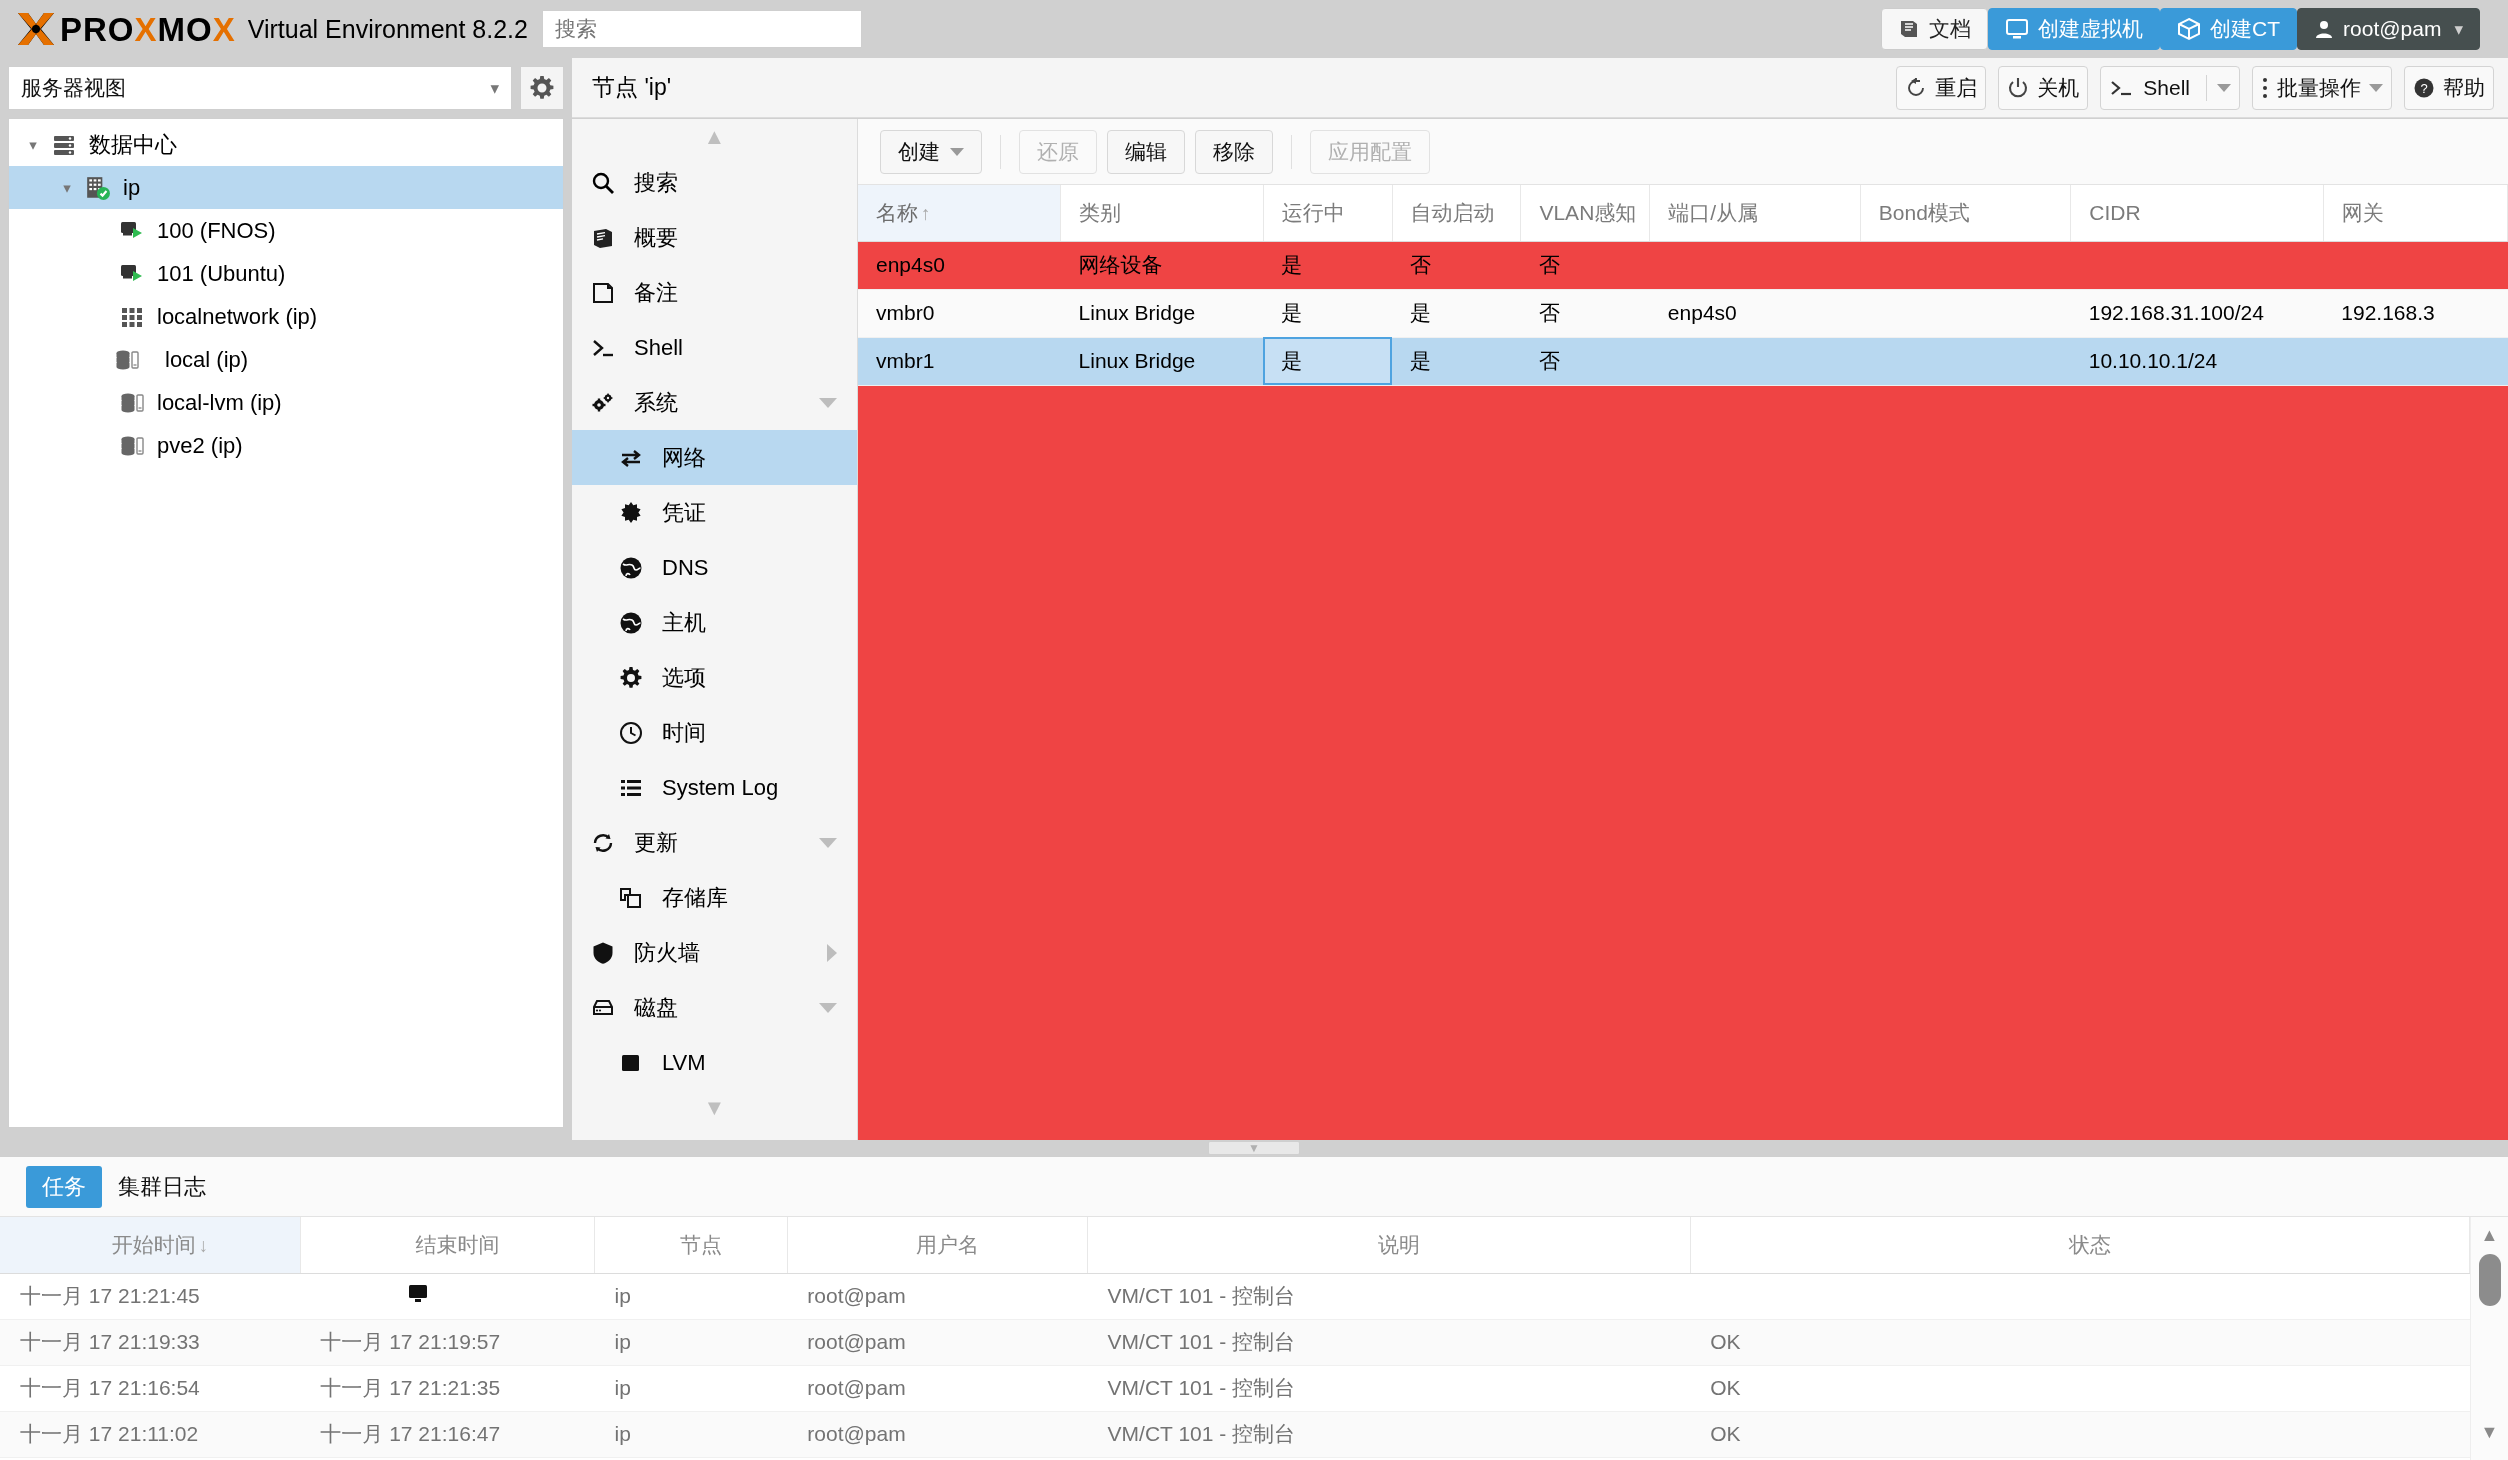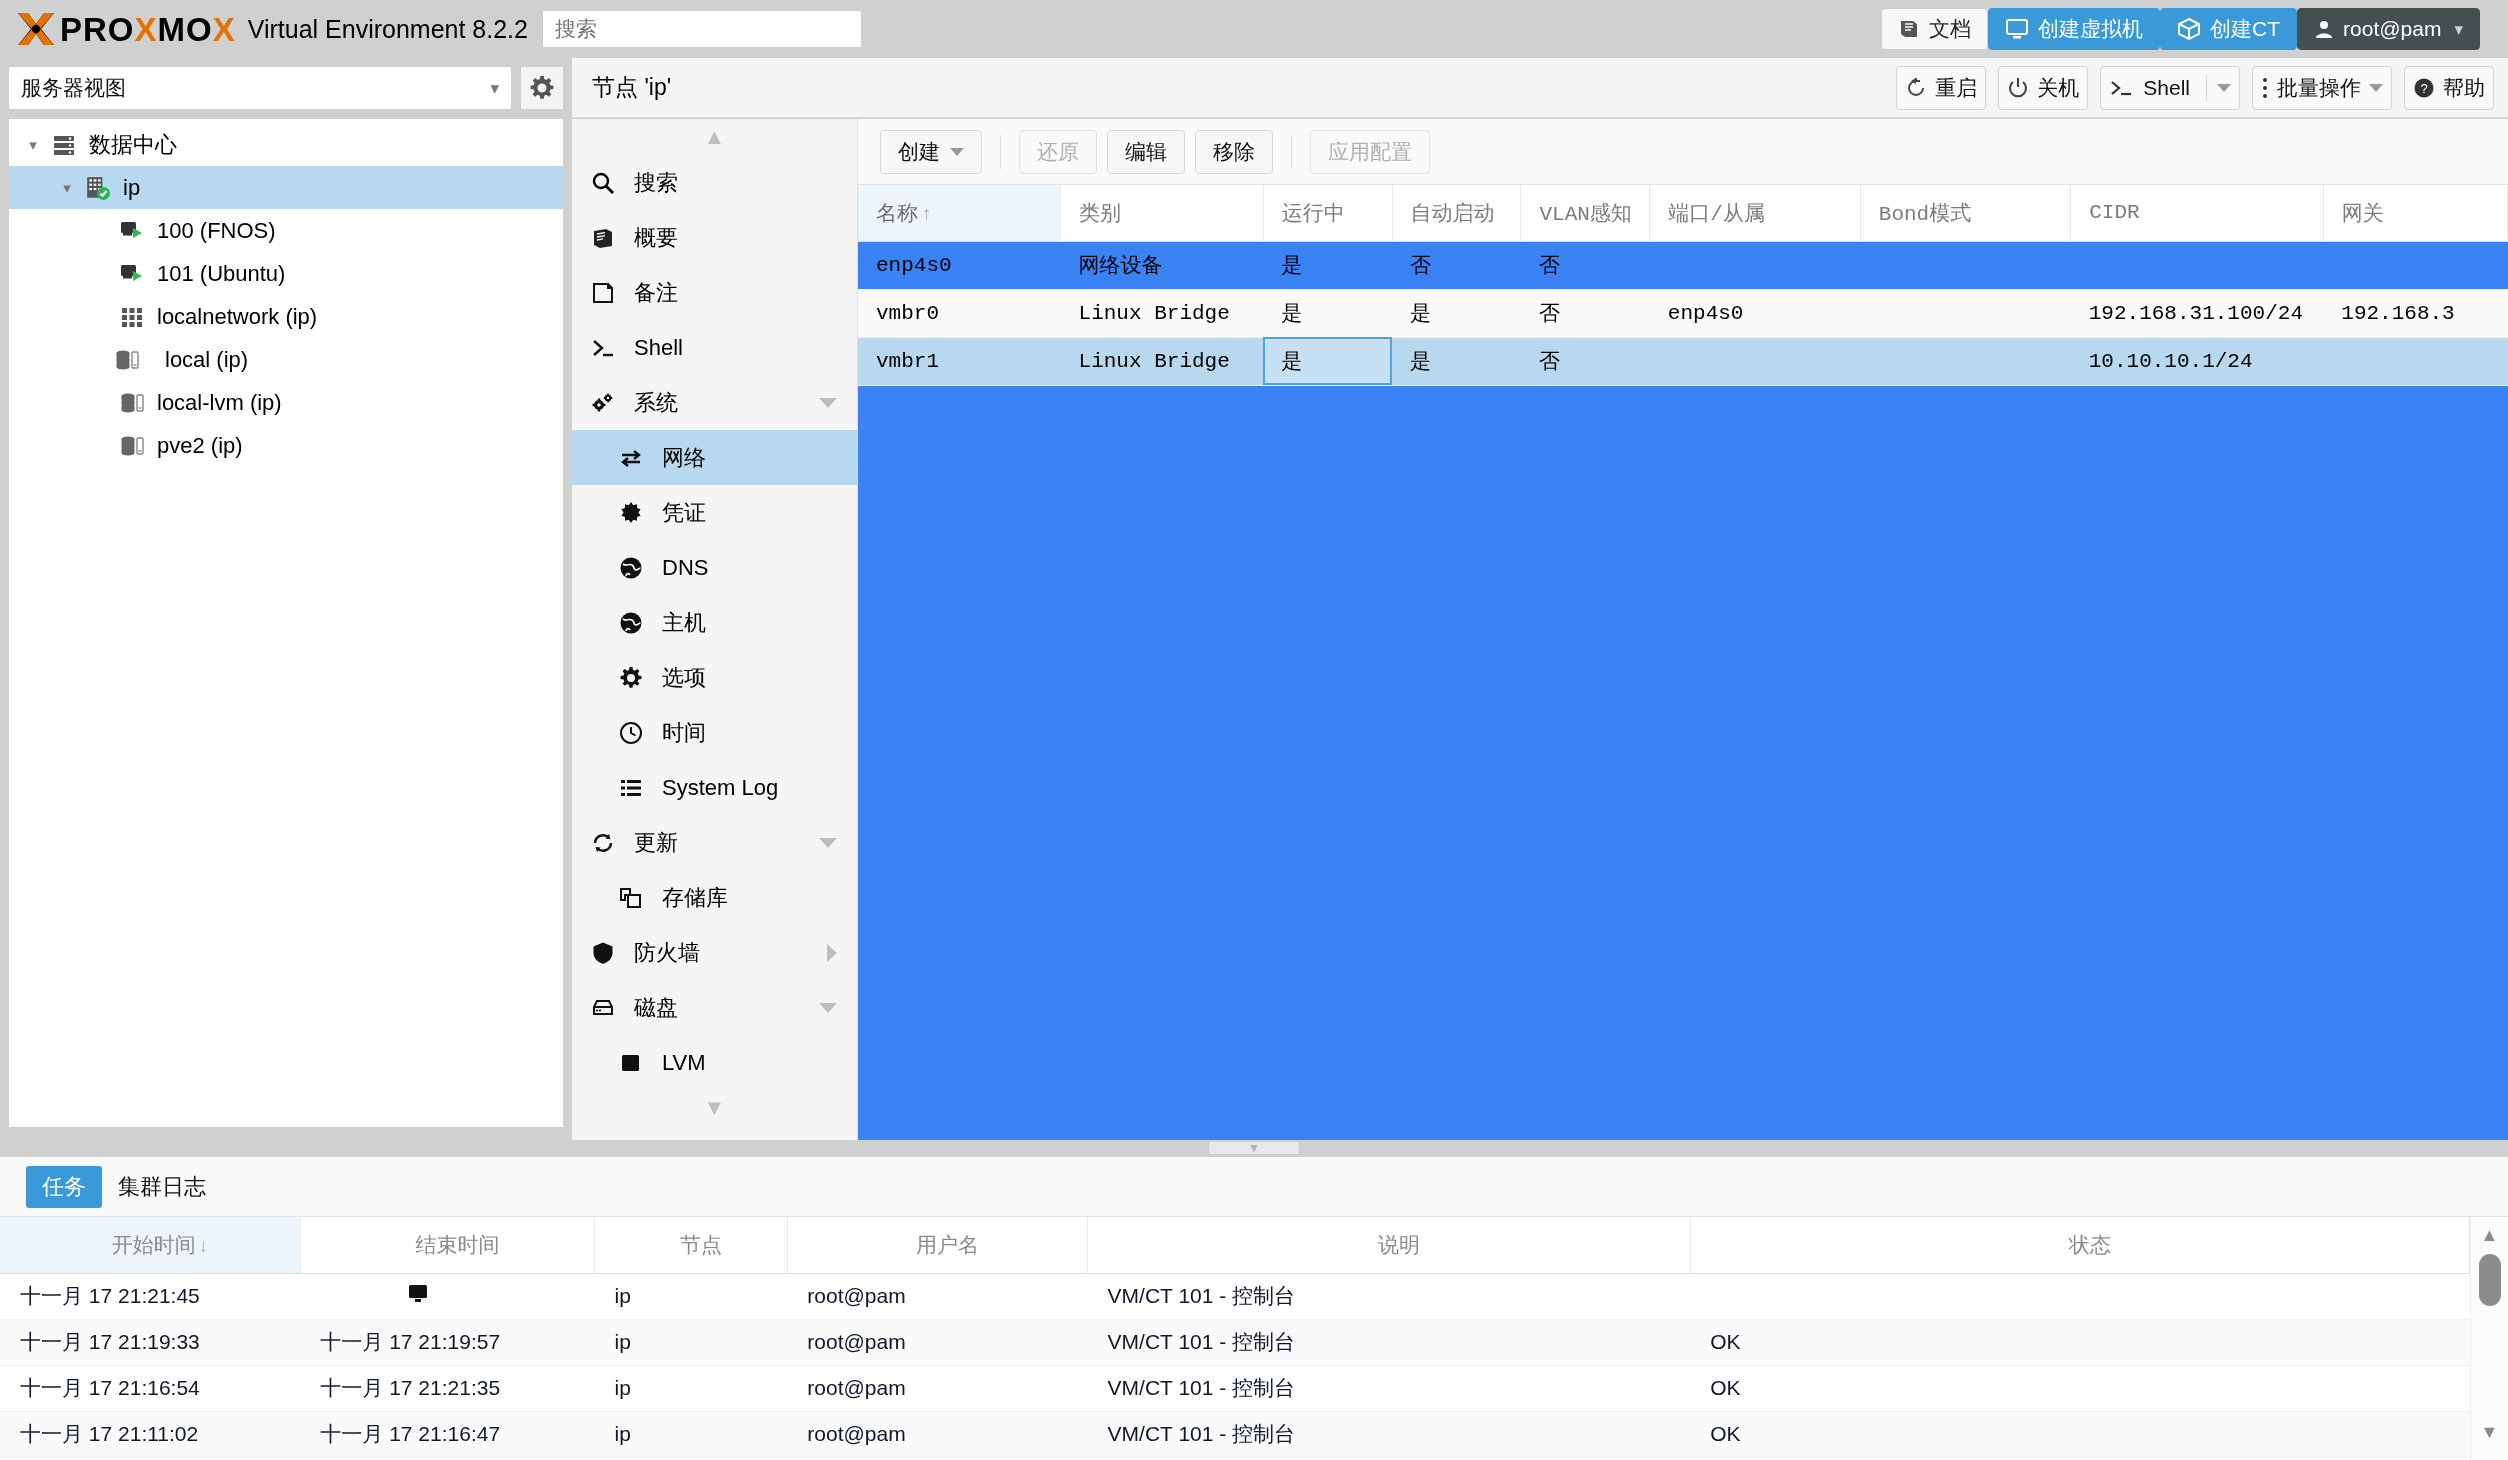--- a/index.html
+++ b/index.html
@@ -136,22 +136,21 @@
     border-right: 9px solid transparent; border-top: 10px solid #bdbdbd;
   }
   .tri-right {
     width: 0; height: 0; border-top: 9px solid transparent;
     border-bottom: 9px solid transparent; border-left: 10px solid #bdbdbd;
   }
 
   
   .main {
     position: absolute; left: 858px; top: 119px; width: 1650px; height: 1168px;
-    background: #3b82f6;
-    font-family: Liberation Mono, monospace;
+    background: #ef4444;
   }
   .main-toolbar {
     height: 66px; background: #fafafa; border-bottom: 1px solid #e3e3e3;
     display: flex; align-items: center; padding-left: 22px; gap: 10px;
   }
   .mbtn {
     height: 44px; display: flex; align-items: center; gap: 10px;
     padding: 0 17px; font-size: 21px; border: 1px solid #d8d8d8;
     background: #f7f7f7; border-radius: 4px; color: #111; cursor: pointer;
     white-space: nowrap;
@@ -214,21 +213,21 @@
   }
   .bp-tab.active { background: #3a9ad9; color: #fff; }
   table.tasks { width: 2470px; border-collapse: collapse; table-layout: fixed; }
   table.tasks th {
     height: 56px; font-size: 21px; font-weight: normal; color: #8a8a8a;
     text-align: center; padding-left: 20px; border-right: 1px solid #e8e8e8;
     border-bottom: 1px solid #dcdcdc; white-space: nowrap;
   }
   table.tasks th.sorted { background: #eef4fb; }
   table.tasks td {
-    height: 46px; font-size: 21px; color: #0f172a; padding-left: 20px;
+    height: 46px; font-size: 21px; color: #737373; padding-left: 20px;
     border-bottom: 1px solid #f0f0f0; white-space: nowrap;
   }
   table.tasks tr.alt td { background: #fafafa; }
   .bp-vscroll {
     position: absolute; right: 0; top: 60px; width: 38px; height: 244px;
     background: #fbfbfb; border-left: 1px solid #eee;
     display: flex; flex-direction: column; align-items: center; padding-top: 8px;
   }
   .vs-arrow { color: #8a8a8a; font-size: 18px; cursor: pointer; }
   .vs-thumb {

